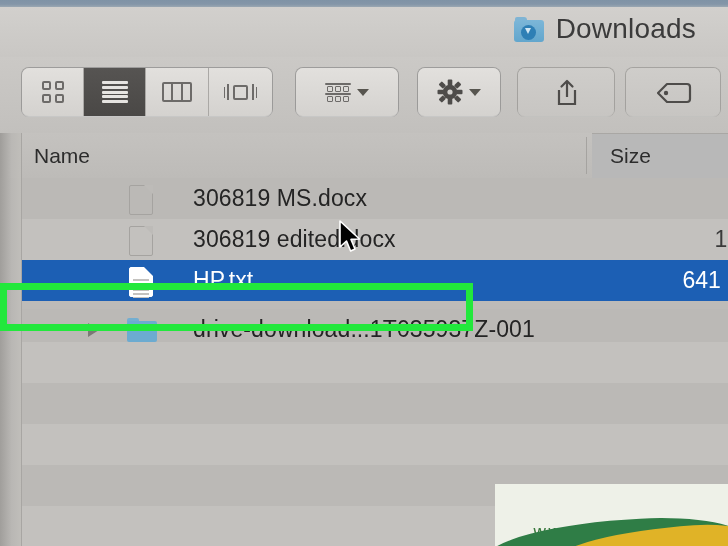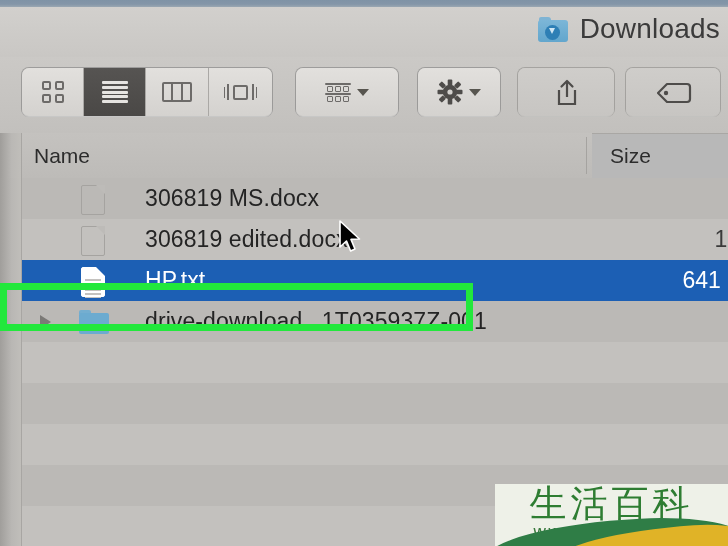--- a/index.html
+++ b/index.html
@@ -32,21 +32,21 @@
   
   .titlebar {
     position: absolute;
     left: 0; top: 7px;
     width: 728px; height: 50px;
     background: linear-gradient(to bottom, #d2d0cd 0%, #c9c7c4 100%);
     border-bottom: 1px solid #b4b2af;
   }
   .title-group {
     position: absolute;
-    right: 8px; top: 4px;
+    right: 32px; top: 4px;
     display: flex;
     align-items: center;
     gap: 12px;
   }
   .folder-badge {
     width: 30px; height: 26px;
     position: relative;
   }
   .folder-badge .fb-tab {
     position: absolute;
@@ -200,20 +200,21 @@
     background: linear-gradient(to right, #a09e9b 0%, #b9b7b4 55%, #c0beba 100%);
     border-right: 1px solid #a8a6a3;
     z-index: 6;
   }
   .row {
     position: absolute;
     left: 21px;
     width: 707px;
     height: 41px;
     box-sizing: border-box;
+    padding-left: 48px;
   }
   .row.odd  { background: #bbb9b6; }
   .row.even { background: #c3c1be; }
   .row.selected { background: #1c5fb4; }
   .row-inner {
     position: relative;
     height: 41px;
     display: flex;
     align-items: center;
   }
@@ -511,21 +512,21 @@
                 <i></i>
                 <i></i>
               </div>
           </div>
         </div>
         <div class="f-name">HP.txt</div>
         <div class="f-size">641 b</div>
       </div>
     </div>
 
-    <div class="row odd" style="top:123px;">
+    <div class="row odd" style="top:131px;">
       <div class="row-inner">
         <div class="disclosure"></div>
         <div class="folder-icon">
           <div class="ftab"></div>
           <div class="fbody"></div>
         </div>
         <div class="f-name">drive-download...1T035937Z-001</div>
         <div class="f-size"></div>
       </div>
     </div>
@@ -542,17 +543,16 @@
   <div class="cursor">
     <svg width="26" height="36" viewBox="0 0 26 36">
       <path d="M2 1 L2 27 L8.5 21 L12.6 31 L17 29 L13 19.4 L21.5 19 Z" fill="#000000" stroke="#ffffff" stroke-width="1.6" stroke-linejoin="round"></path>
     </svg>
   </div>
 
   <div class="watermark">
     <div class="wm-bg"></div>
     <div class="wm-wave-green"></div>
     <div class="wm-wave-yellow"></div>
-    <div class="wm-cjk">生活百科</div>
     <div class="wm-url">www.bimeiz.com</div>
   </div>
 
 </div>
 
 </body></html>

